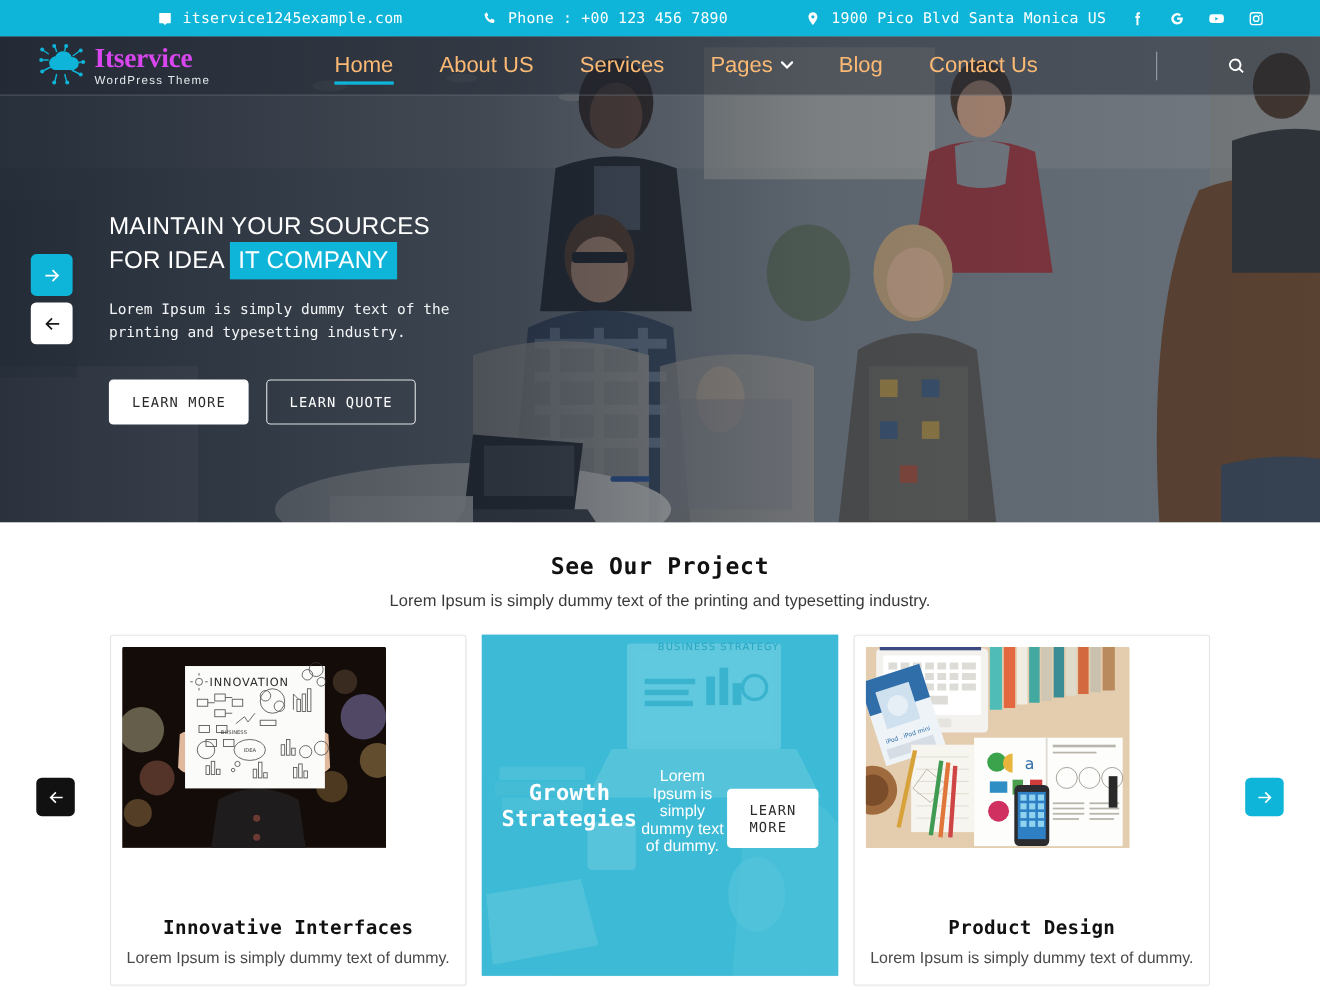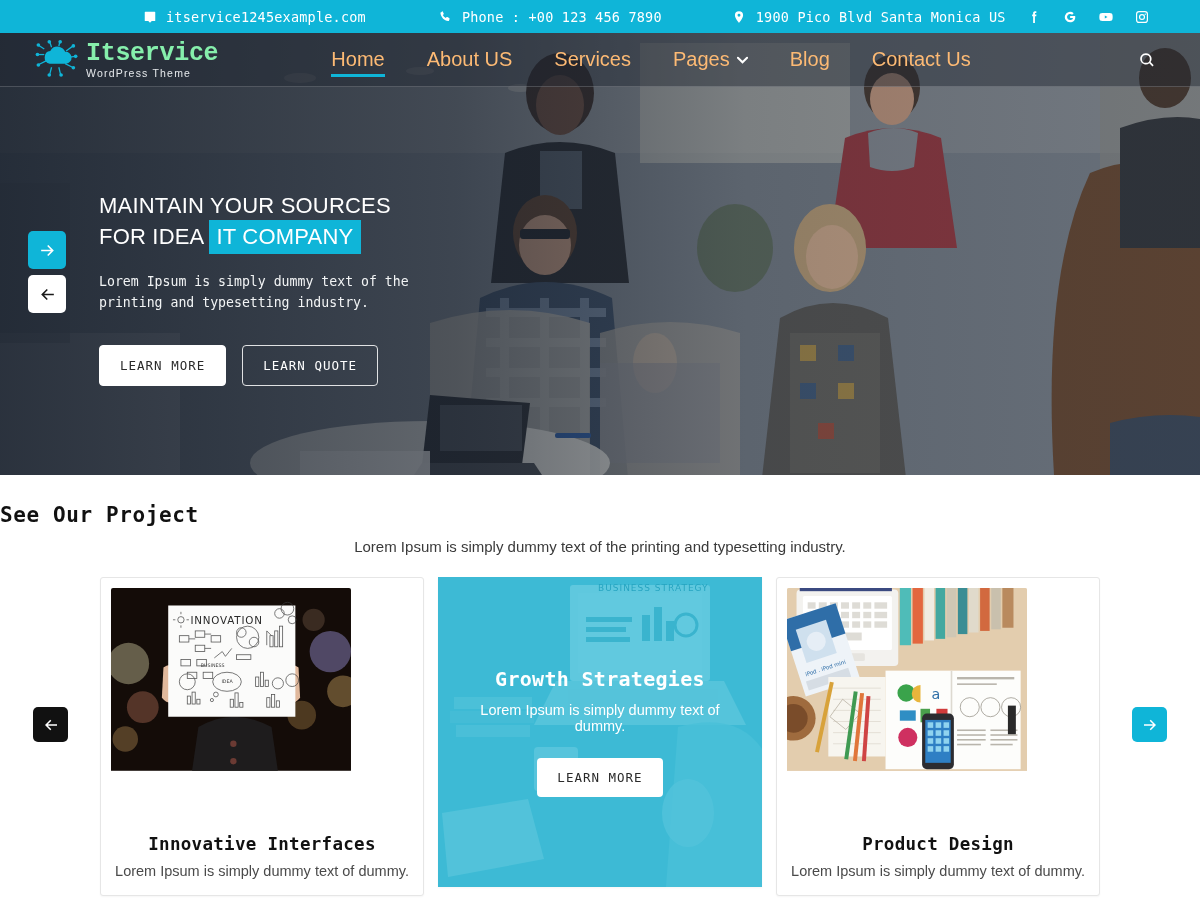--- a/index.html
+++ b/index.html
@@ -80,22 +80,22 @@
     align-items: center;
     background: rgba(32,38,48,.45);
     border-bottom: 1px solid rgba(255,255,255,.18);
   }
   .nav-inner { width: 1110px; margin: 0 auto; display: flex; align-items: center; }
 
   .logo { display: flex; align-items: center; gap: 7px; margin-left: -10px; }
   .logo-mark { width: 44px; height: 40px; position: relative; }
   .logo-text { line-height: 1; }
   .logo-title {
-    font-size: 25px; font-weight: 700; color: #86efac; letter-spacing: -.3px;
-    font-family: Liberation Mono, monospace;
+    font-size: 25px; font-weight: 700; color: #d946ef; letter-spacing: -.3px;
+    font-family: Liberation Serif, serif;
   }
   .logo-sub {
     font-size: 10.5px; color: #e6e9ec; letter-spacing: 1.2px; margin-top: 2px;
     font-family: "Liberation Sans", sans-serif;
   }
 
   .menu { display: flex; align-items: center; margin-left: 92px; }
   .menu-item {
     color: #fdba74;
     font-size: 20px;
@@ -163,20 +163,21 @@
     border-radius: 4px;
     cursor: pointer;
     white-space: nowrap;
   }
   .btn-light { background: #ffffff; color: #2a2a2a; border: 1px solid #ffffff; }
   .btn-ghost { background: transparent; color: #ffffff; border: 1px solid rgba(255,255,255,.85); }
 
   
   .projects { background: #ffffff; padding-top: 28px; position: relative; }
   .sec-title {
+    text-align: center;
     font-family: "DejaVu Sans Mono", monospace;
     font-size: 21px;
     font-weight: 700;
     color: #111;
     letter-spacing: .6px;
   }
   .sec-sub {
     text-align: center;
     margin-top: 11px;
     font-size: 15px;
@@ -211,21 +212,21 @@
   }
   .feat-photo {
     position: absolute; inset: 0;
     background:
       radial-gradient(ellipse 110px 90px at 250px 60px, rgba(235,240,245,.65), rgba(235,240,245,0) 70%),
       radial-gradient(ellipse 90px 120px at 300px 230px, rgba(225,235,240,.5), rgba(225,235,240,0) 72%),
       radial-gradient(ellipse 80px 70px at 60px 250px, rgba(210,225,235,.55), rgba(210,225,235,0) 70%),
       linear-gradient(160deg, #8fd3e4 0%, #6ec6dc 40%, #49bcd6 75%, #31b4d2 100%);
   }
   .feat-tint { position: absolute; inset: 0; background: rgba(23,178,208,.62); }
-  .feat-body { position: absolute; inset: 0; z-index: 3; display: flex; flex-direction: column; align-items: center; justify-content: center; padding: 0 18px; }
+  .feat-body { position: absolute; inset: 0; z-index: 3; display: flex; flex-direction: row; align-items: center; justify-content: center; padding: 0 18px; }
   .feat-title {
     font-family: "DejaVu Sans Mono", monospace;
     font-size: 20px; font-weight: 700; color: #ffffff; letter-spacing: .3px;
     text-align: center;
   }
   .feat-text { margin-top: 11px; font-size: 14.5px; color: #ffffff; text-align: center; }
   .feat-btn {
     margin-top: 24px;
     background: #ffffff; color: #2a2a2a;
     font-family: "DejaVu Sans Mono", monospace;

